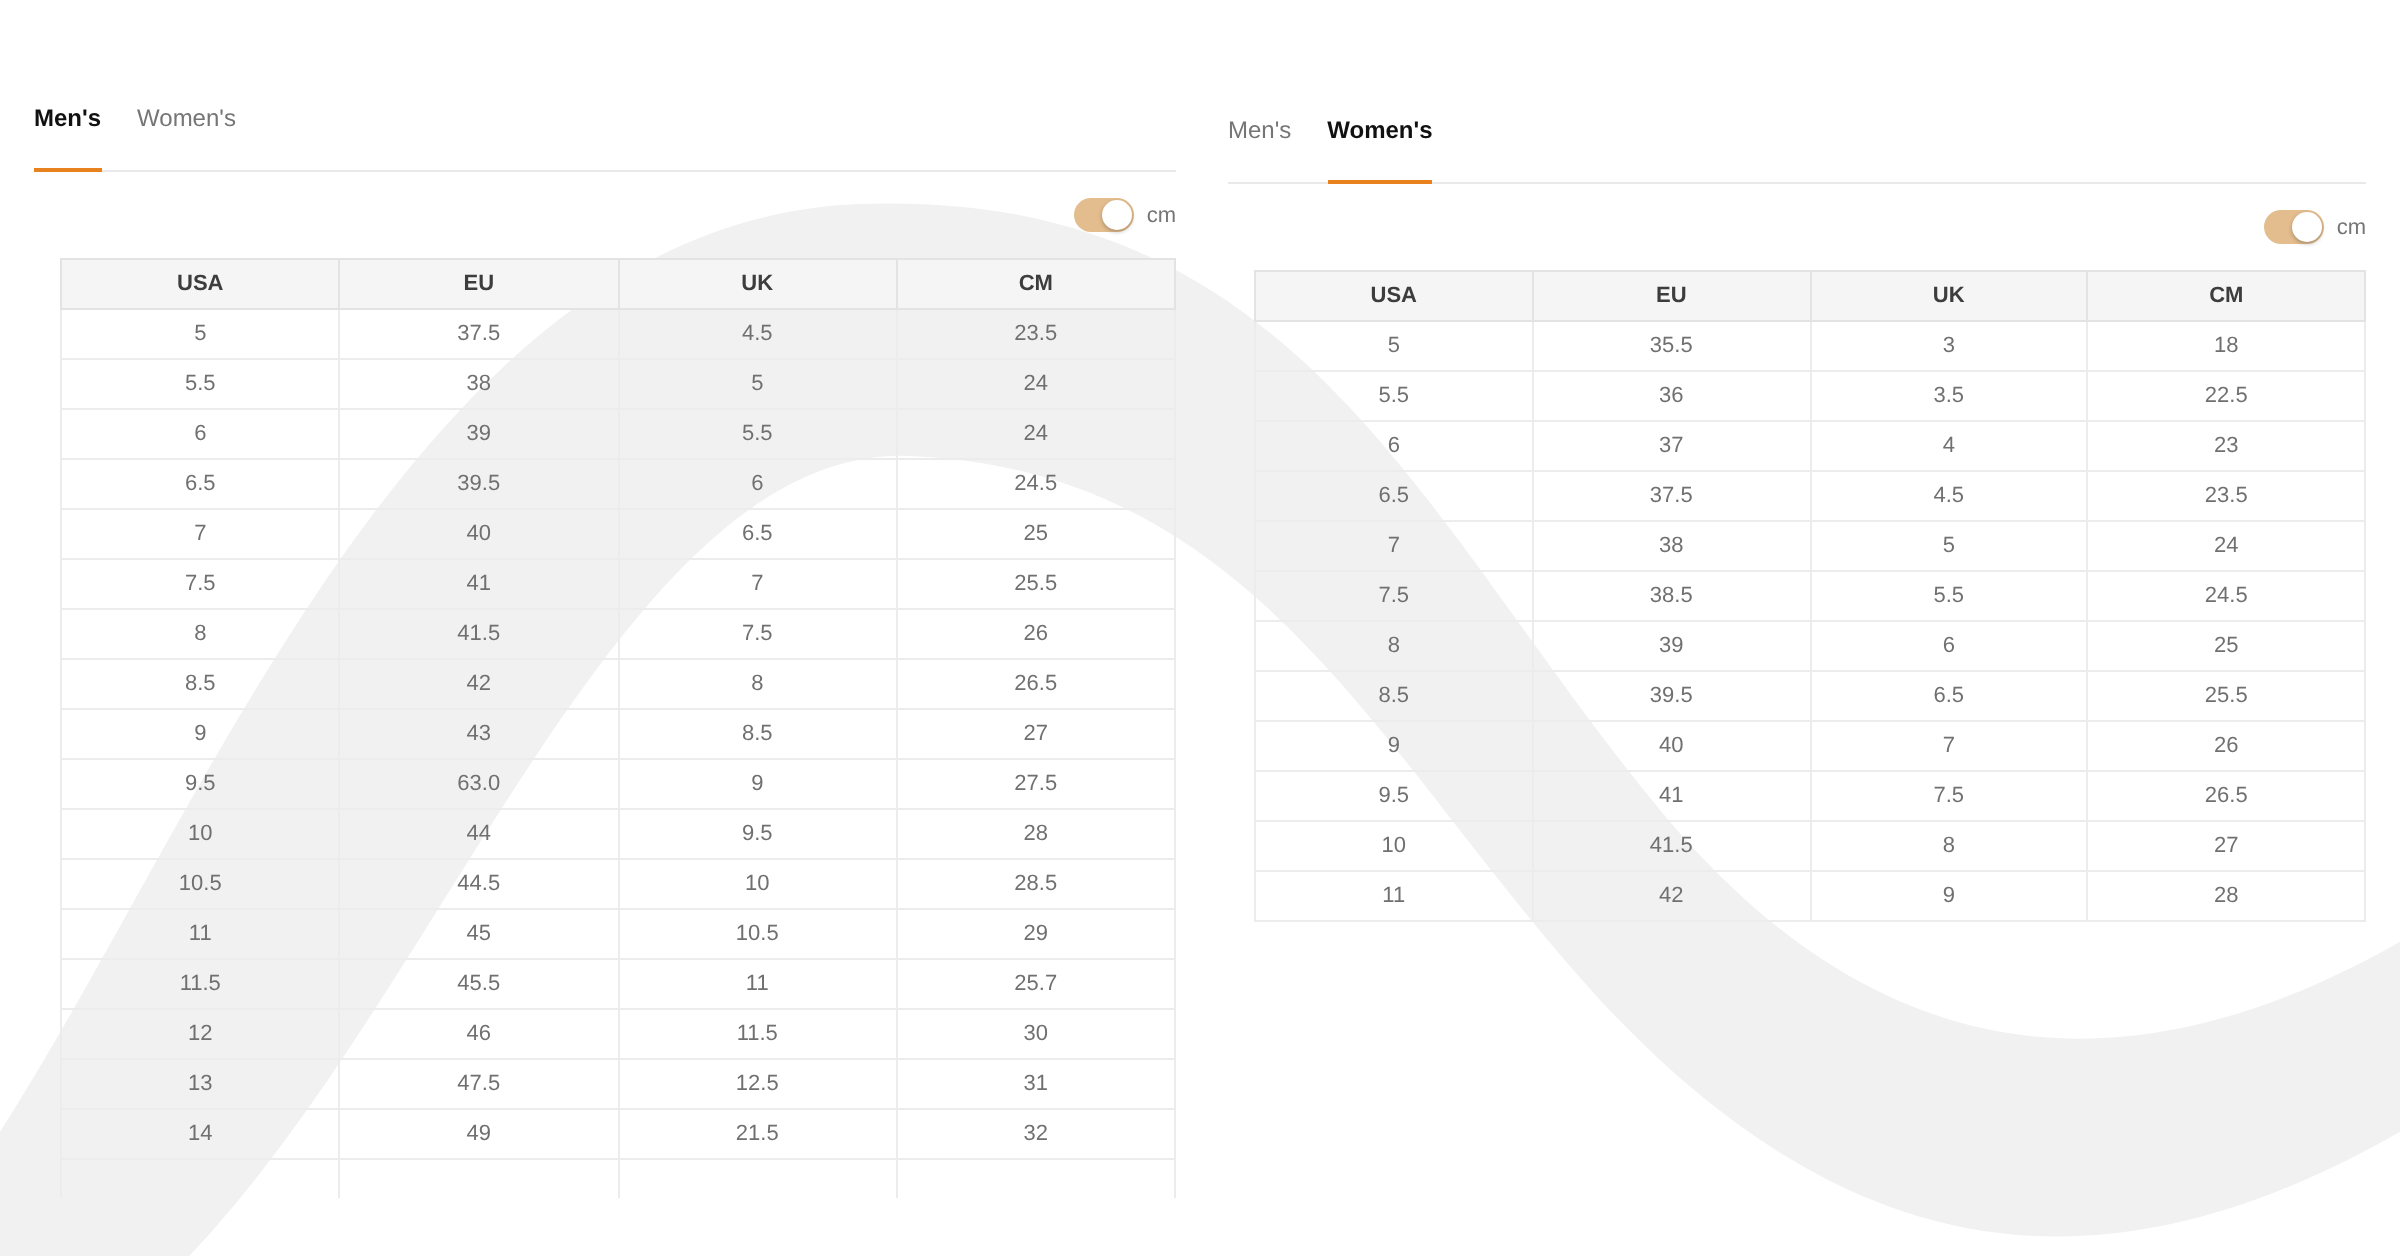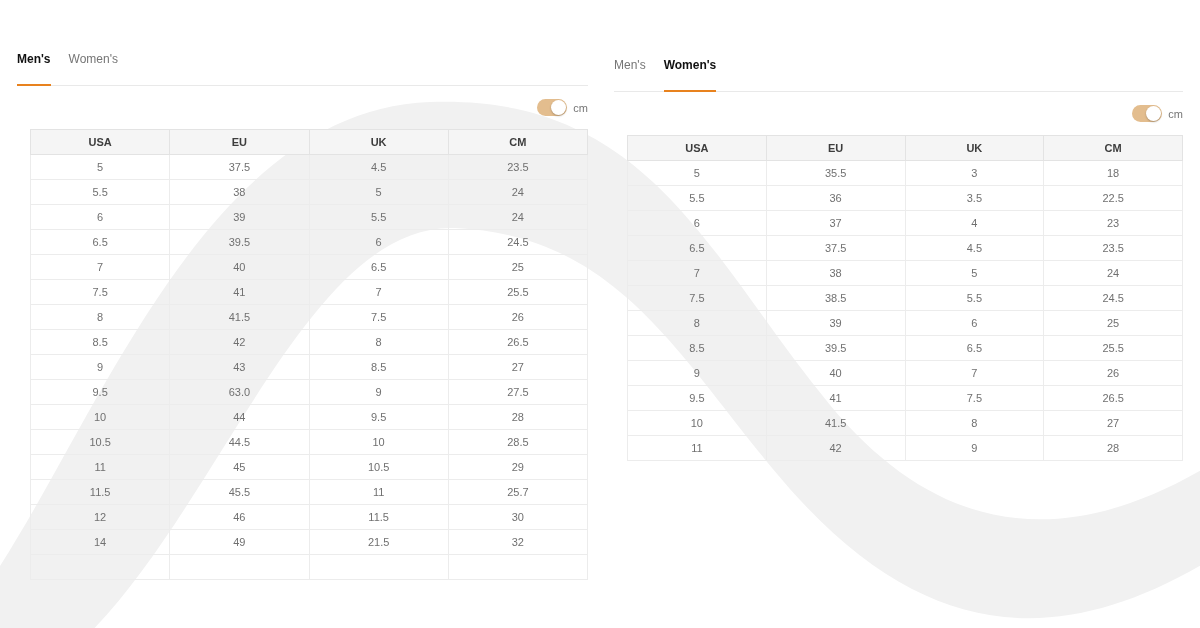--- a/index.html
+++ b/index.html
@@ -159,20 +159,26 @@
               <td>11</td>
               <td>25.7</td>
             </tr>
             <tr>
               <td>12</td>
               <td>46</td>
               <td>11.5</td>
               <td>30</td>
             </tr>
             <tr>
+              <td>13</td>
+              <td>47.5</td>
+              <td>12.5</td>
+              <td>31</td>
+            </tr>
+            <tr>
               <td>14</td>
               <td>49</td>
               <td>21.5</td>
               <td>32</td>
             </tr>
             <tr>
               <td></td>
               <td></td>
               <td></td>
               <td></td>

